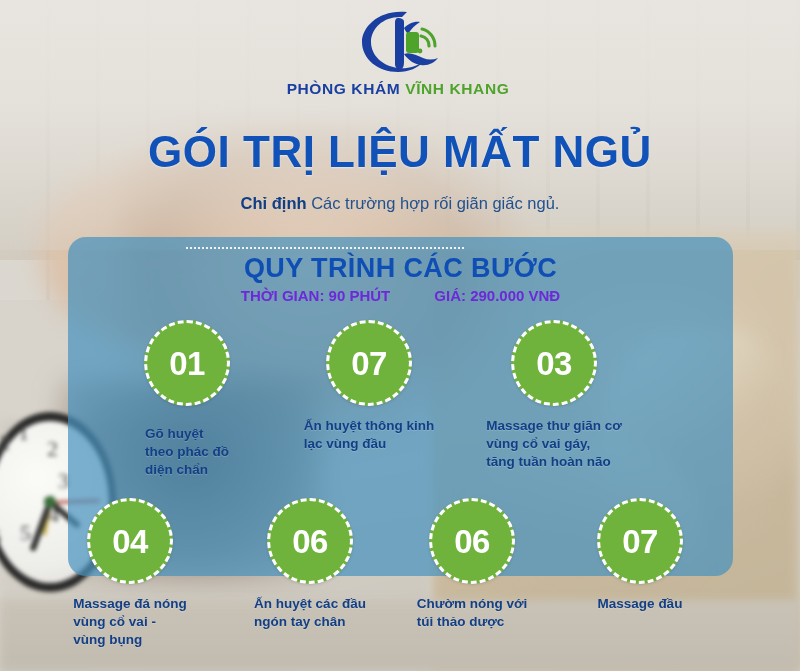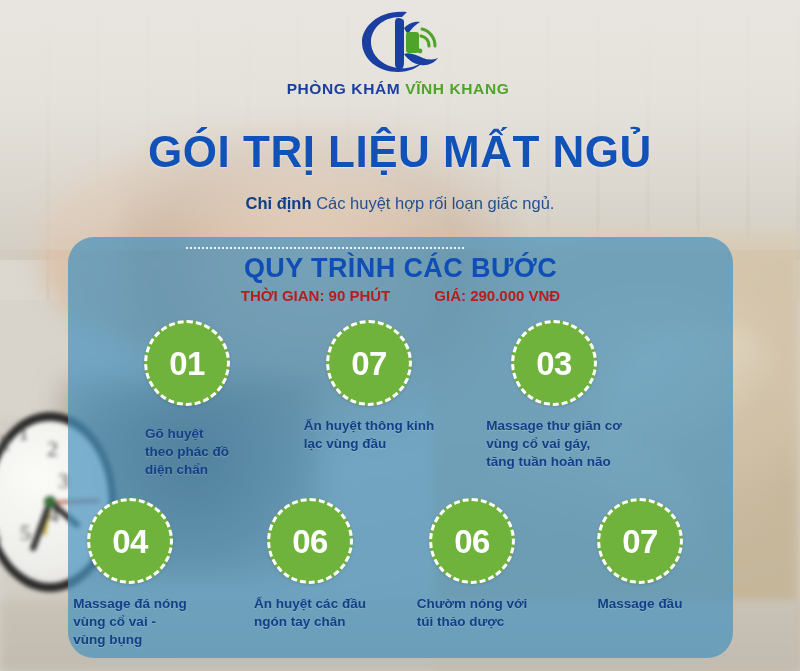--- a/index.html
+++ b/index.html
@@ -145,34 +145,34 @@
   }
   .subline {
     position: absolute; left: 0; top: 194px; width: 800px;
     text-align: center; font-size: 16.5px; color: #1b4f9c; white-space: nowrap;
   }
   .subline .lead { font-weight: 700; color: #103f86; margin-top: 11px; }
   .subline .rest { font-weight: 400; color: #23518f; }
 
   
   .panel {
-    position: absolute; left: 68px; top: 237px; width: 665px; height: 421px;
+    position: absolute; left: 68px; top: 237px; width: 665px; height: 339px;
     background: rgba(70,146,190,0.70);
-    border-radius: 26px;
+    border-radius: 18px;
     backdrop-filter: blur(1px);
   }
   .panel-title {
     position: absolute; left: 0; top: 16px; width: 100%;
     text-align: center; font-size: 27px; font-weight: 700;
     color: #0f4fb5; letter-spacing: .4px; white-space: nowrap;
   }
   .panel-meta {
     position: absolute; left: 0; top: 50px; width: 100%;
     display: flex; justify-content: center; gap: 44px;
-    font-size: 15px; font-weight: 700; color: #b91c1c; white-space: nowrap;
+    font-size: 15px; font-weight: 700; color: #6d28d9; white-space: nowrap;
   }
 
   .divider {
     position: absolute; left: 186px; top: 247px; width: 278px; height: 0;
     border-top: 2px dotted rgba(255,255,255,.88);
   }
 
   
   .step {
     position: absolute;
@@ -257,21 +257,21 @@
     </svg>
     <div class="logo-text">
       <span class="blue">PHÒNG KHÁM</span>
       <span class="green">VĨNH KHANG</span>
     </div>
   </div>
 
   <div class="headline">GÓI TRỊ LIỆU MẤT NGỦ</div>
   <div class="subline">
     <span class="lead">Chỉ định</span>
-    <span class="rest">Các huyệt hợp rối loạn giấc ngủ.</span>
+    <span class="rest">Các trường hợp rối giãn giấc ngủ.</span>
   </div>
 
   <div class="panel">
     <div class="panel-title">QUY TRÌNH CÁC BƯỚC</div>
     <div class="panel-meta">
       <span>THỜI GIAN: 90 PHÚT</span>
       <span>GIÁ: 290.000 VNĐ</span>
     </div>
   </div>
 

